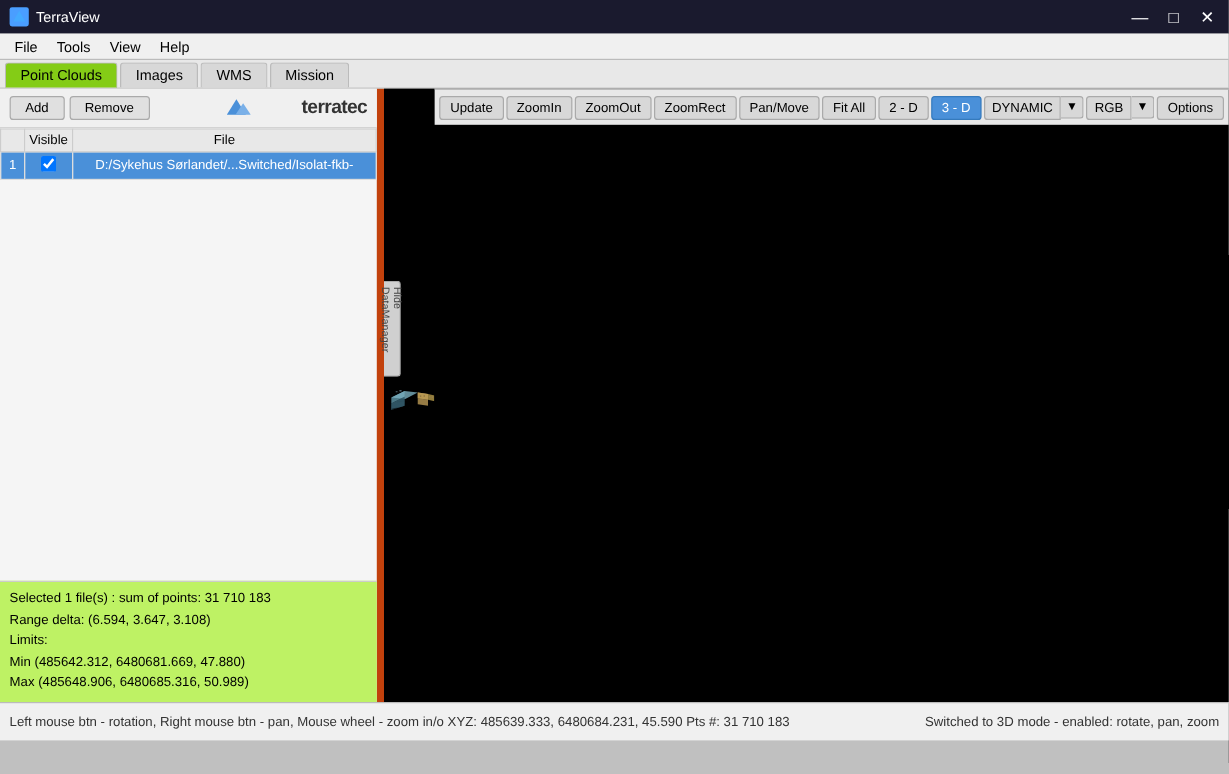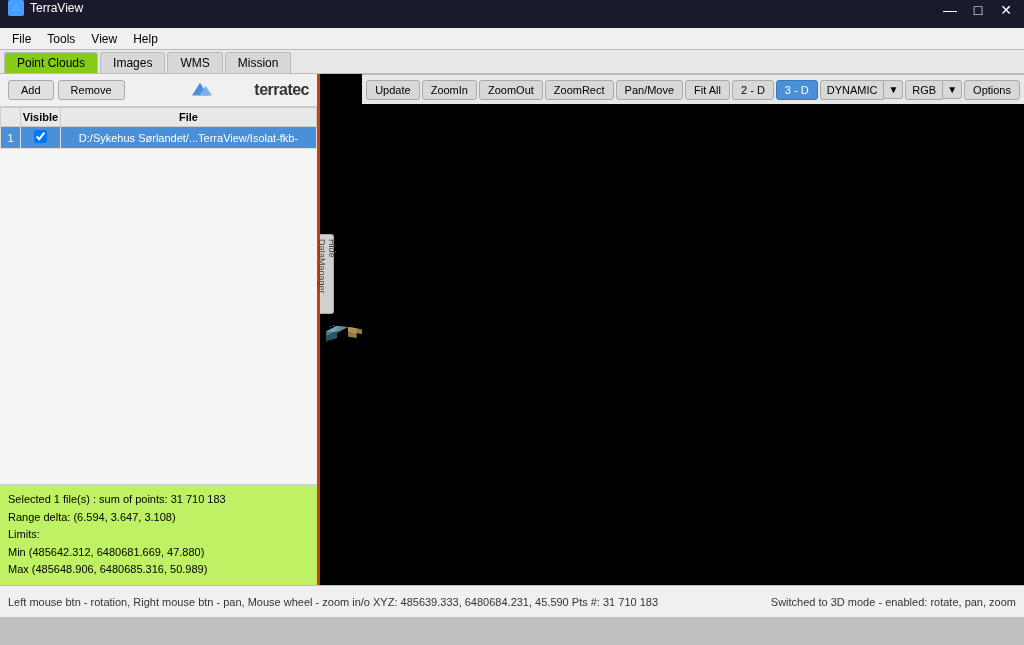--- a/index.html
+++ b/index.html
@@ -11,21 +11,21 @@
       font-size: 12px;
       overflow: hidden;
     }
 
     
     #title-bar {
       background: #1a1a2e;
       color: white;
       height: 28px;
       display: flex;
-      align-items: flex-start;
+      align-items: center;
       padding: 0 8px;
       justify-content: space-between;
     }
     #title-bar-left {
       display: flex;
       align-items: center;
       gap: 6px;
     }
     #title-bar-icon {
       width: 16px;
@@ -93,21 +93,21 @@
       display: flex;
       height: calc(645px - 28px - 22px - 24px - 22px - 20px);
       
     }
 
     
     #left-panel {
       width: 320px;
       min-width: 320px;
       background: #f5f5f5;
-      border-right: 3px solid #c2410c;
+      border-right: 6px solid #c2410c;
       display: flex;
       flex-direction: column;
     }
 
     #panel-toolbar {
       display: flex;
       align-items: center;
       padding: 6px 8px;
       gap: 6px;
       justify-content: space-between;
@@ -143,21 +143,21 @@
     #file-table {
       width: 100%;
       border-collapse: collapse;
       font-size: 11px;
     }
     #file-table th {
       background: #e8e8e8;
       border: 1px solid #ccc;
       padding: 3px 0;
       text-align: center;
-      font-weight: bold;
+      font-weight: normal;
     }
     #file-table td {
       border: 1px solid #ddd;
       padding: 3px 6px;
       text-align: center;
     }
     .file-row-selected td {
       background: #4a90d9;
       color: white;
     }
@@ -368,21 +368,21 @@
               <th>Visible</th>
               <th>File</th>
             </tr>
           </thead>
           <tbody>
             <tr class="file-row-selected">
               <td class="num-cell">1</td>
               <td class="checkbox-cell">
                 <input type="checkbox" checked="" style="pointer-events: none;">
               </td>
-              <td class="file-path-cell">D:/Sykehus Sørlandet/...TerraView/Isolat-fkb-</td>
+              <td class="file-path-cell">D:/Sykehus Sørlandet/...Switched/Isolat-fkb-</td>
             </tr>
           </tbody>
         </table>
       </div>
     </div>
 
     <div id="info-panel">
       <div>Selected 1 file(s) : sum of points: 31 710 183</div>
       <div>Range delta: (6.594, 3.647, 3.108)</div>
       <div>Limits:</div>

